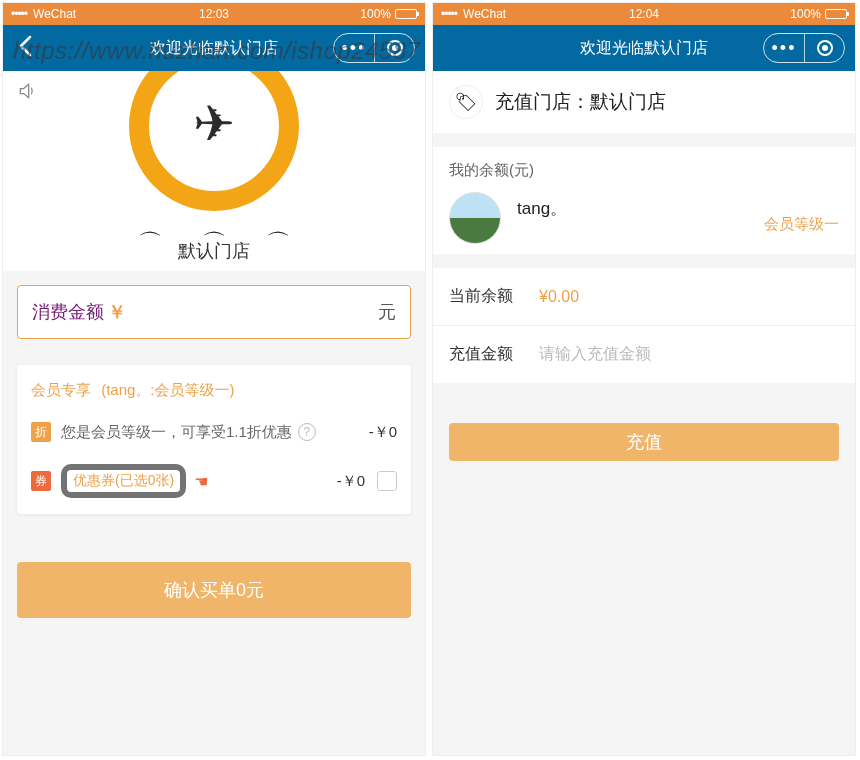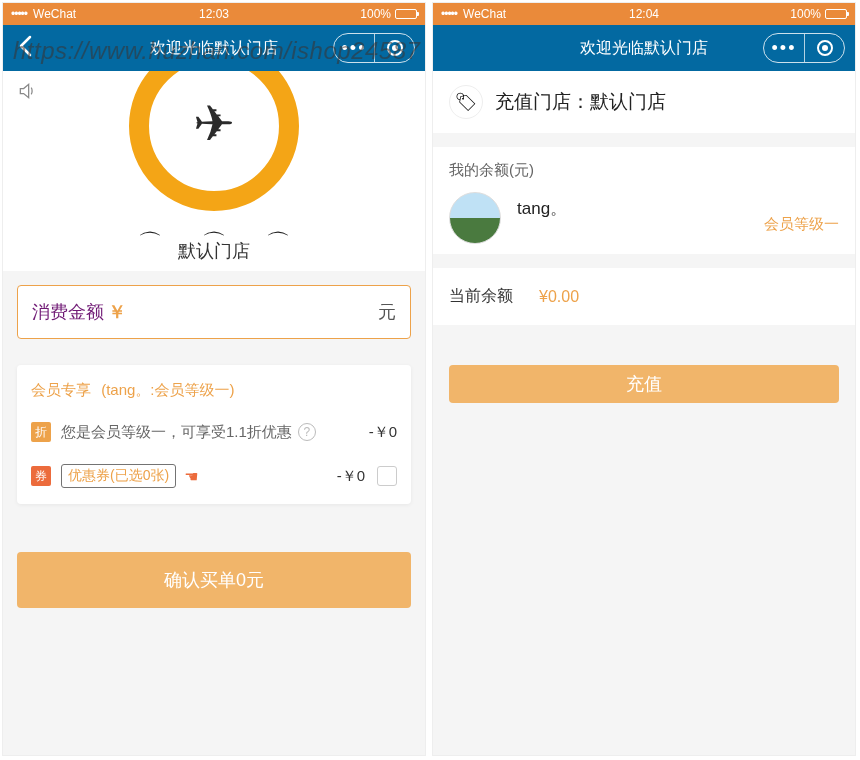--- a/index.html
+++ b/index.html
@@ -47,21 +47,21 @@
   .card { margin-top:26px; background:#fff; border-radius:4px; box-shadow:0 1px 4px rgba(0,0,0,0.06); padding:16px 14px; }
   .card .member-line { font-size:15px; }
   .card .member-line .a{ color:#eda24a; }
   .card .member-line .b{ color:#eda24a; margin-left:6px;}
   .row { display:flex; align-items:center; margin-top:22px; font-size:15px; color:#666; }
   .tag { width:20px;height:20px; background:#eda24a; color:#fff; font-size:12px; display:flex;align-items:center;justify-content:center; border-radius:2px; margin-right:10px; flex:0 0 auto;}
   .tag.red{ background:#ec6b3c;}
   .row .q{ width:18px;height:18px;border:1px solid #bbb;border-radius:50%;display:flex;align-items:center;justify-content:center;font-size:12px;color:#bbb;margin-left:6px;}
   .row .amt{ margin-left:auto; color:#333; white-space:nowrap;}
   .row .chk{ width:20px;height:20px;border:1px solid #ccc;border-radius:3px;margin-left:12px;}
-  .coupon-pill{ border:1px solid #737373;color:#eda24a;border-radius:3px;padding:2px 6px;font-size:14px;}
+  .coupon-pill{ border:6px solid #737373;color:#eda24a;border-radius:10px;padding:2px 6px;font-size:14px;}
   .pointer{ margin-left:8px; color:#ec6b3c; font-size:16px;}
 
   .confirm-btn { margin-top:48px; background:#f1b56a; color:#fff; text-align:center; padding:16px 0; border-radius:4px; font-size:18px;}
 
   
   .r-store { background:#fff; display:flex; align-items:center; padding:14px 16px; gap:12px; }
   .r-store .logo{ width:34px;height:34px;border-radius:50%;background:#fff;border:1px solid #eee;display:flex;align-items:center;justify-content:center;font-size:18px;}
   .r-store .txt{ font-size:19px; color:#222;}
   .gap{ height:14px; background:#f5f5f5;}
   .bal-section{ background:#fff; padding:14px 16px 10px;}
@@ -201,17 +201,21 @@
         <div class="tier">会员等级一</div>
       </div>
     </div>
 
     <div class="gap"></div>
 
     <div class="line-row">
       <span class="k">当前余额</span>
       <span class="v-orange">¥0.00</span>
     </div>
+    <div class="line-row">
+      <span class="k">充值金额</span>
+      <span class="ph">请输入充值金额</span>
+    </div>
 
     <div class="recharge-btn">充值</div>
   </div>
 
 </div>
 
 </body></html>

